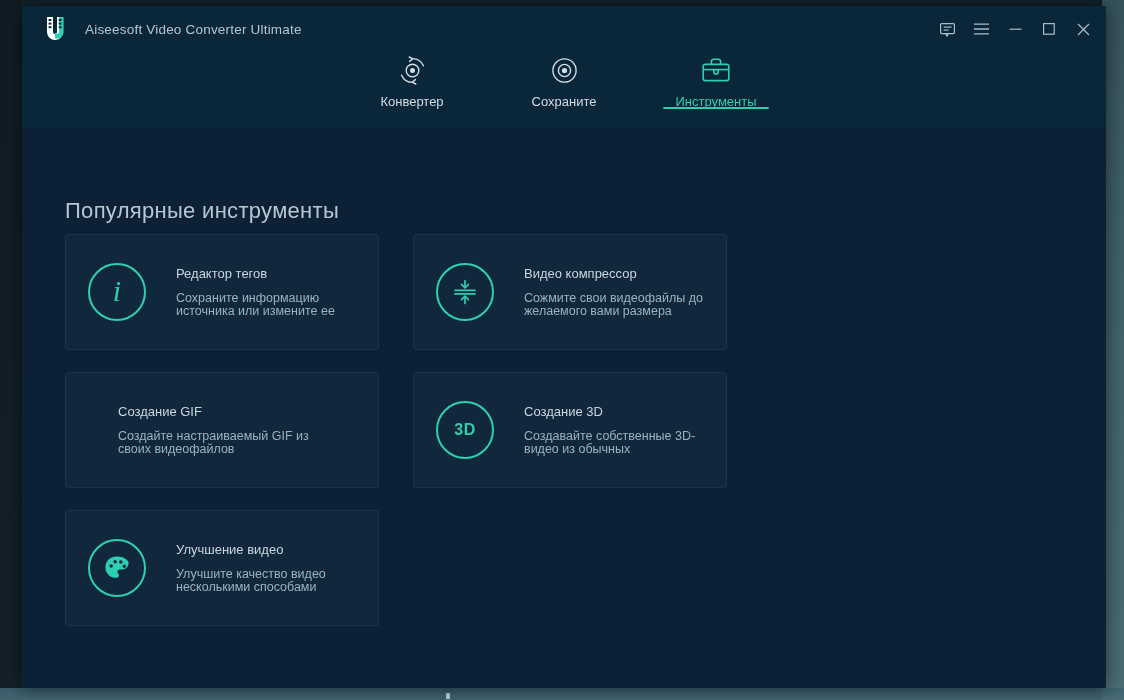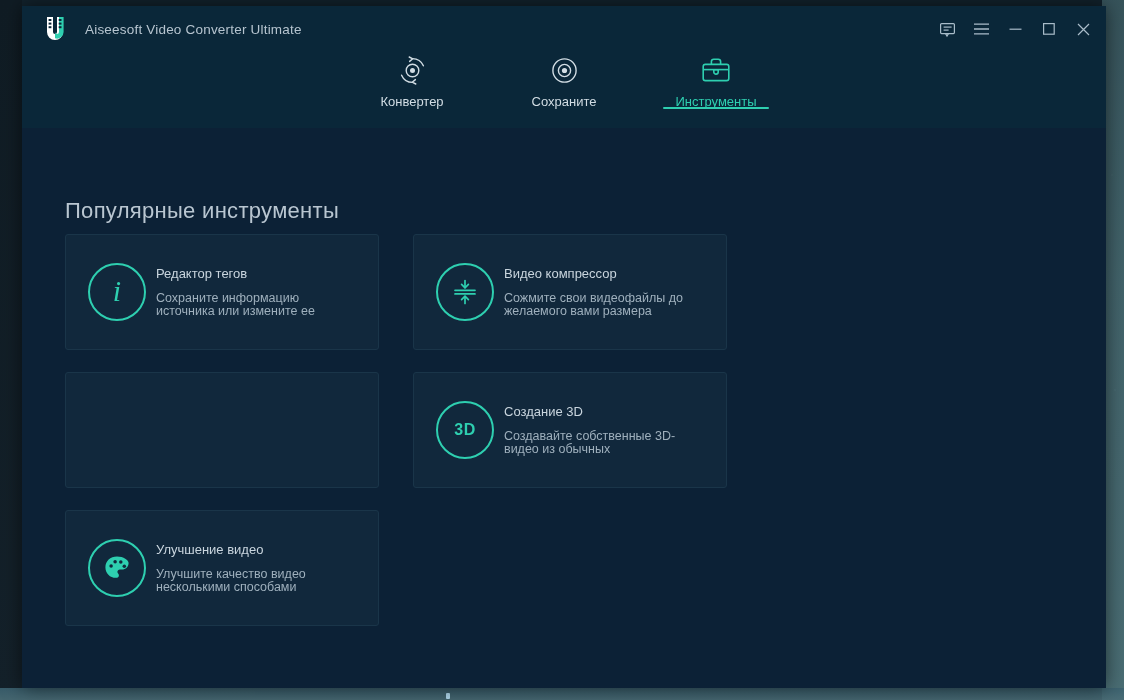--- a/index.html
+++ b/index.html
@@ -206,21 +206,21 @@
   .card-icon .i-glyph {
     font-family: "Liberation Serif", serif;
     font-style: italic;
     font-size: 30px;
     line-height: 1;
     color: #2ecfb0;
     position: relative;
     top: -1px;
   }
   .card-text {
-    margin-left: 10px;
+    margin-left: 30px;
     padding-right: 12px;
   }
   .card-title {
     font-size: 13px;
     color: #c9d5de;
     margin-bottom: 11px;
   }
   .card-desc {
     font-size: 12.5px;
     color: #9fb0bd;
@@ -358,20 +358,24 @@
             <path d="M11.6 22.6 L15 19.2 L18.4 22.6"></path>
           </svg>
         </div>
         <div class="card-text">
           <div class="card-title">Видео компрессор</div>
           <div class="card-desc">Сожмите свои видеофайлы до желаемого вами размера</div>
         </div>
       </div>
 
       <div class="tool-card">
+        <div class="card-text">
+          <div class="card-title">Создание GIF</div>
+          <div class="card-desc">Создайте настраиваемый GIF из своих видеофайлов</div>
+        </div>
       </div>
 
       <div class="tool-card">
         <div class="card-icon">
           <span class="badge-text">3D</span>
         </div>
         <div class="card-text">
           <div class="card-title">Создание 3D</div>
           <div class="card-desc">Создавайте собственные 3D-видео из обычных</div>
         </div>

